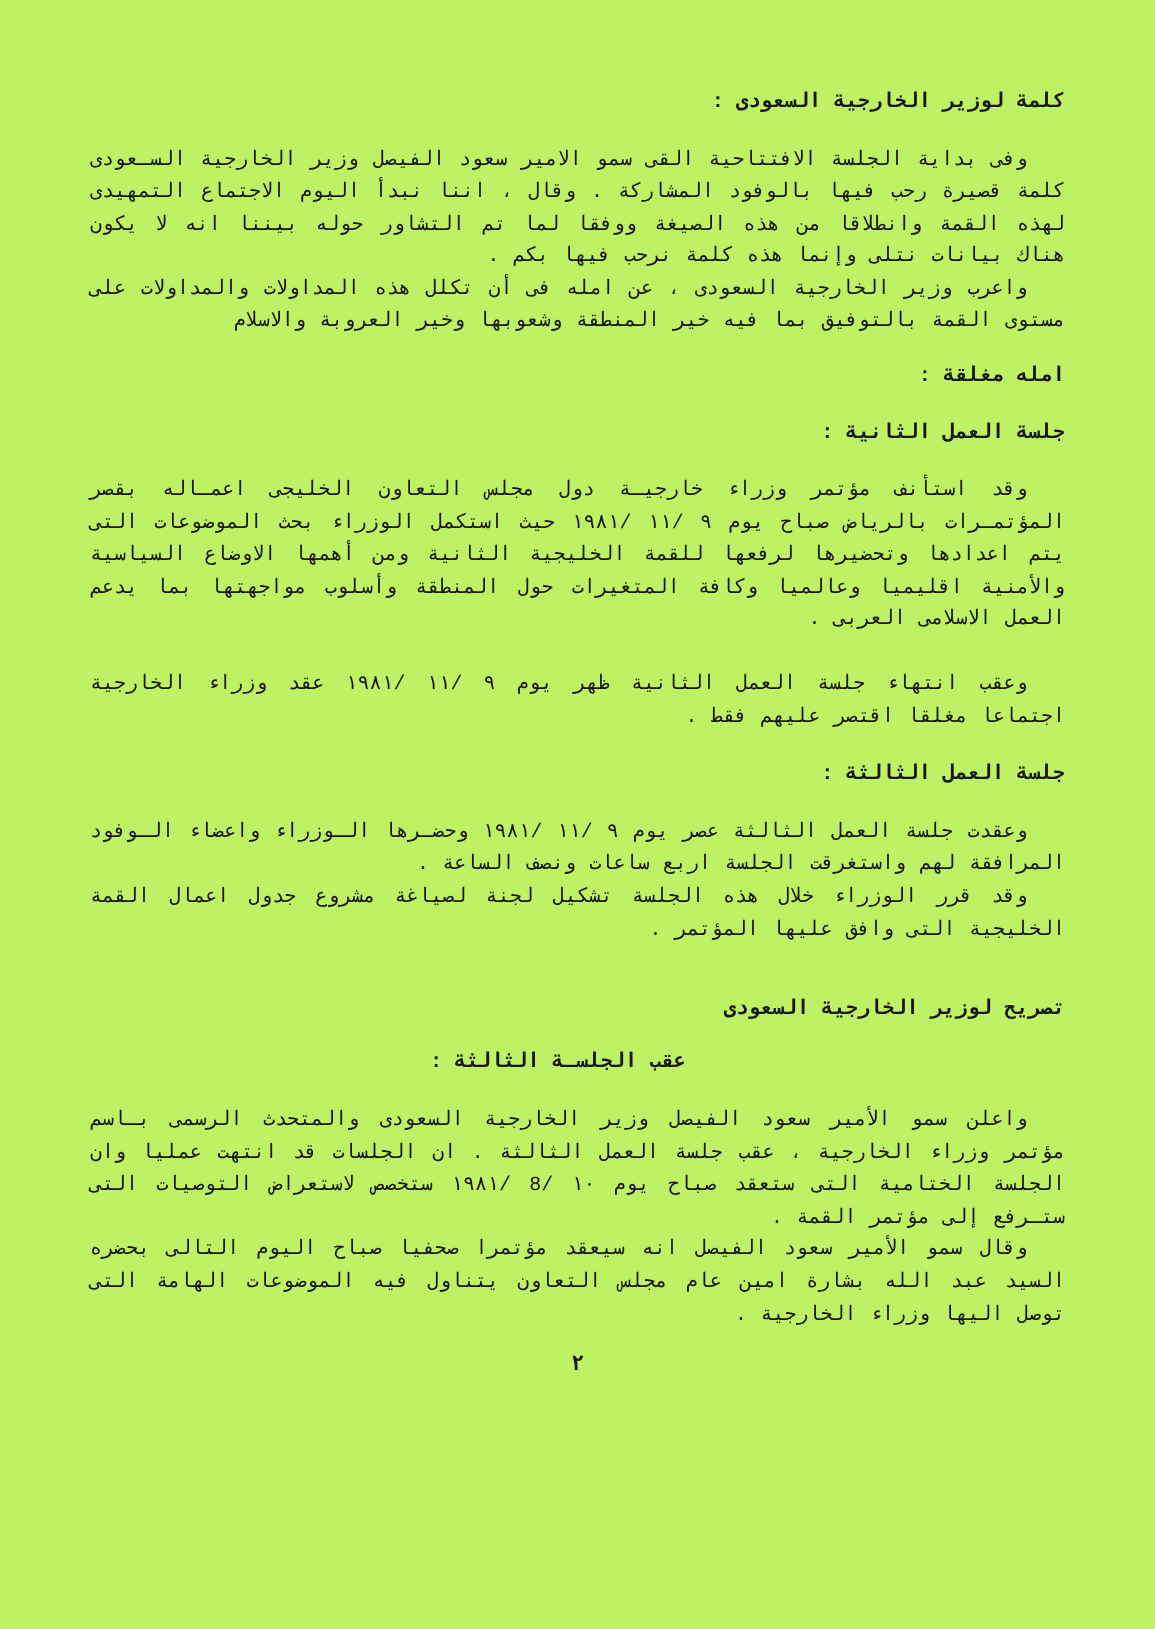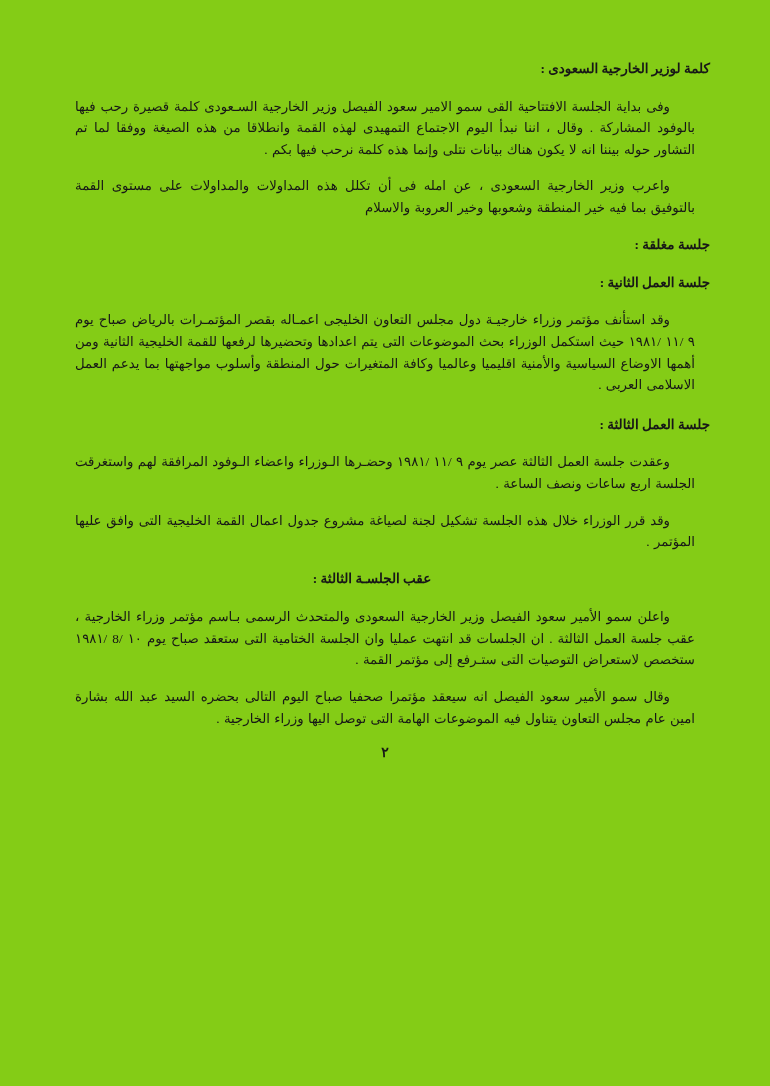--- a/index.html
+++ b/index.html
@@ -5,24 +5,24 @@
   html, body {
     margin: 0;
     padding: 0;
     background: #fbfbf9;
   }
   .page {
     position: relative;
     box-sizing: border-box;
     width: 770px;
     height: 1086px;
-    background: #84cc16;
+    background: #bef264;
     direction: rtl;
     padding: 58px 60px 0 60px;
-    font-family: Liberation Serif, serif;
+    font-family: Liberation Mono, monospace;
     color: #171717;
     overflow: hidden;
   }
   .section { margin: 0; }
   .heading {
     font-size: 13.5px;
     font-weight: bold;
     line-height: 21.5px;
     margin: 0 0 16px 0;
     letter-spacing: 0.2px;
@@ -33,21 +33,21 @@
     font-weight: bold;
     line-height: 21.5px;
     margin: 13px 0 17px 0;
     padding-right: 26px;
     letter-spacing: 0.2px;
     text-align: center;
   }
   .para {
     font-size: 13.3px;
     line-height: 21.6px;
-    margin: 15px;
+    margin: 0;
     text-align: justify;
     text-indent: 25px;
     word-spacing: 1px;
   }
   .mt-s2 { margin-top: 16px; }
   .mt-s3 { margin-top: 2px; }
   .mt-s4 { margin-top: 18px; }
   .mt-s5 { margin-top: 33px; }
   .para-gap { margin-top: 21px; }
   .page-number {
@@ -63,35 +63,37 @@
 
 <div class="page">
 
   <section class="section">
     <h2 class="heading">كلمة لوزير الخارجية السعودى :</h2>
     <p class="para">وفى بداية الجلسة الافتتاحية القى سمو الامير سعود الفيصل وزير الخارجية السـعودى كلمة قصيرة رحب فيها بالوفود المشاركة . وقال ، اننا نبدأ اليوم الاجتماع التمهيدى لهذه القمة وانطلاقا من هذه الصيغة ووفقا لما تم التشاور حوله بيننا انه لا يكون هناك بيانات نتلى وإنما هذه كلمة نرحب فيها بكم .</p>
     <p class="para">واعرب وزير الخارجية السعودى ، عن امله فى أن تكلل هذه المداولات والمداولات على مستوى القمة بالتوفيق بما فيه خير المنطقة وشعوبها وخير العروبة والاسلام</p>
   </section>
 
   <section class="section">
-    <h2 class="heading mt-s2">جلسة مغلقة :</h2>
+    <h2 class="heading mt-s2">امله مغلقة :</h2>
   </section>
 
   <section class="section">
     <h2 class="heading mt-s3">جلسة العمل الثانية :</h2>
     <p class="para">وقد استأنف مؤتمر وزراء خارجيـة دول مجلس التعاون الخليجى اعمـاله بقصر المؤتمـرات بالرياض صباح يوم ٩ /١١ /١٩٨١ حيث استكمل الوزراء بحث الموضوعات التى يتم اعدادها وتحضيرها لرفعها للقمة الخليجية الثانية ومن أهمها الاوضاع السياسية والأمنية اقليميا وعالميا وكافة المتغيرات حول المنطقة وأسلوب مواجهتها بما يدعم العمل الاسلامى العربى .</p>
+    <p class="para para-gap">وعقب انتهاء جلسة العمل الثانية ظهر يوم ٩ /١١ /١٩٨١ عقد وزراء الخارجية اجتماعا مغلقا اقتصر عليهم فقط .</p>
   </section>
 
   <section class="section">
     <h2 class="heading mt-s4">جلسة العمل الثالثة :</h2>
     <p class="para">وعقدت جلسة العمل الثالثة عصر يوم ٩ /١١ /١٩٨١ وحضـرها الـوزراء واعضاء الـوفود المرافقة لهم واستغرقت الجلسة اربع ساعات ونصف الساعة .</p>
     <p class="para">وقد قرر الوزراء خلال هذه الجلسة تشكيل لجنة لصياغة مشروع جدول اعمال القمة الخليجية التى وافق عليها المؤتمر .</p>
   </section>
 
   <section class="section">
+    <h2 class="heading compact mt-s5">تصريح لوزير الخارجية السعودى</h2>
     <div class="subheading">عقب الجلسـة الثالثة :</div>
     <p class="para">واعلن سمو الأمير سعود الفيصل وزير الخارجية السعودى والمتحدث الرسمى بـاسم مؤتمر وزراء الخارجية ، عقب جلسة العمل الثالثة . ان الجلسات قد انتهت عمليا وان الجلسة الختامية التى ستعقد صباح يوم ١٠ /8 /١٩٨١ ستخصص لاستعراض التوصيات التى ستـرفع إلى مؤتمر القمة .</p>
     <p class="para">وقال سمو الأمير سعود الفيصل انه سيعقد مؤتمرا صحفيا صباح اليوم التالى بحضره السيد عبد الله بشارة امين عام مجلس التعاون يتناول فيه الموضوعات الهامة التى توصل اليها وزراء الخارجية .</p>
   </section>
 
   <div class="page-number">٢</div>
 
 </div>
 
 </body></html>

